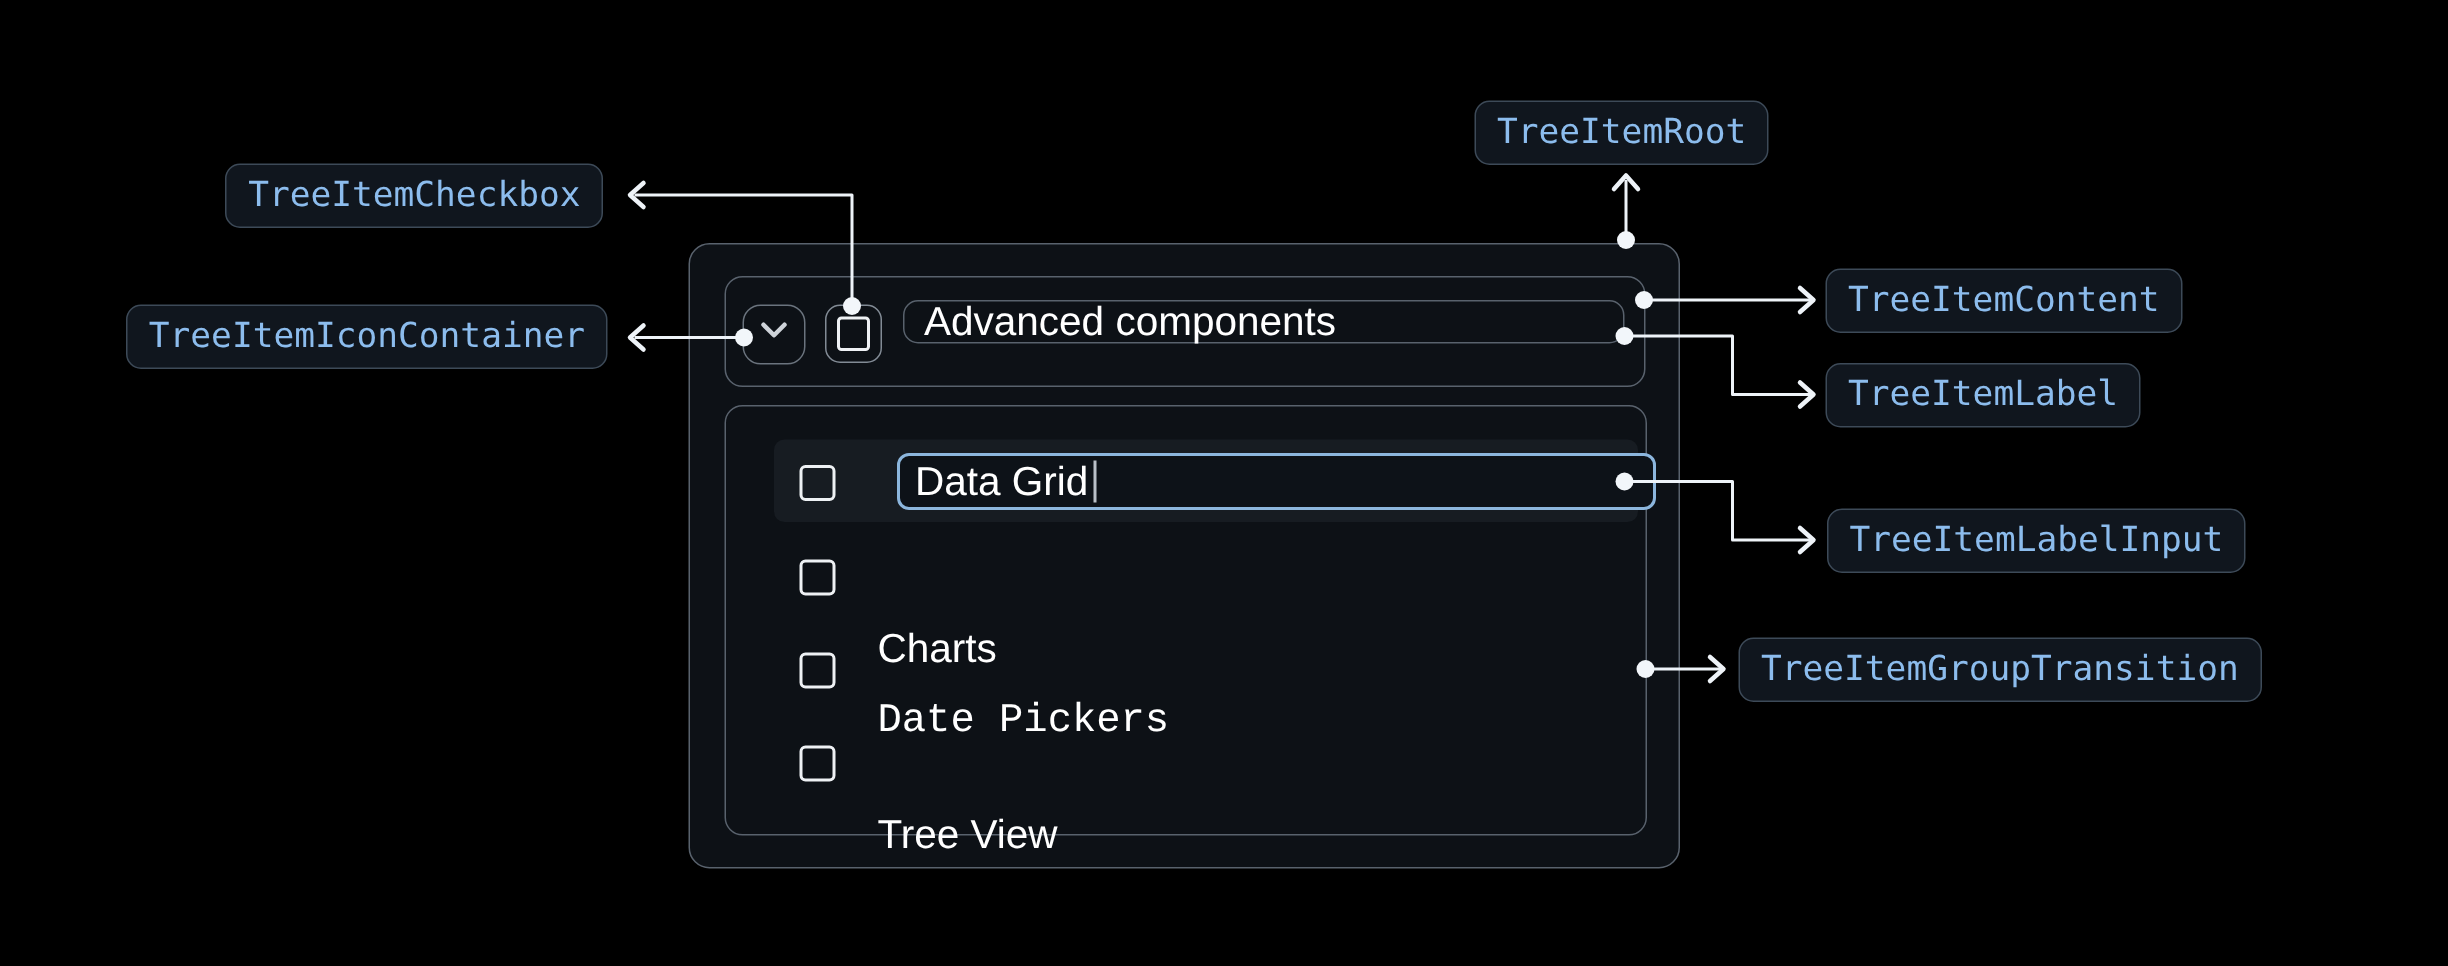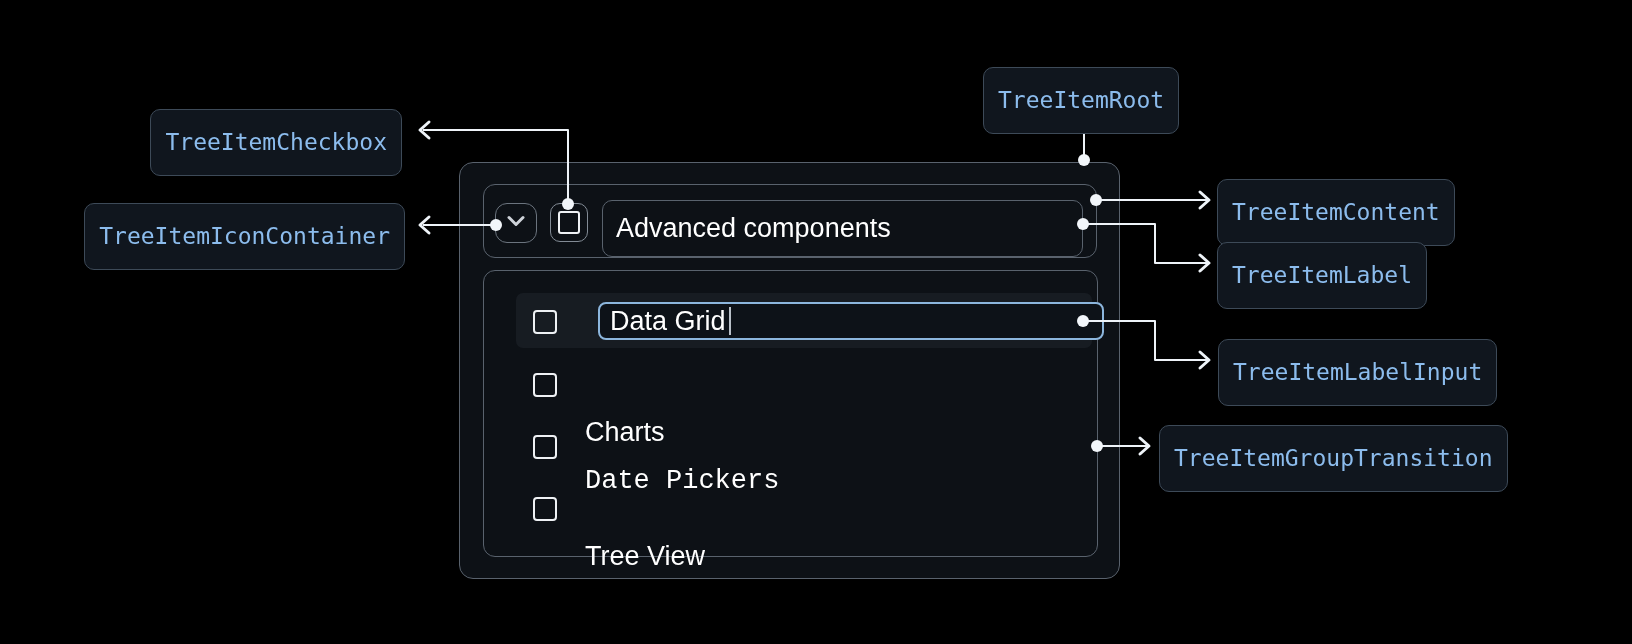--- a/index.html
+++ b/index.html
@@ -24,21 +24,21 @@
   }
   .hdr-checkbox{
     left:550px;top:203px;width:38px;height:39px;
     border:1.5px solid #828b95;border-radius:10px;
     display:flex;align-items:center;justify-content:center;
   }
   .hdr-checkbox .box{
     width:22px;height:23px;border:2.5px solid #eef1f4;border-radius:3px;box-sizing:border-box;
   }
   .label-box{
-    left:602px;top:200px;width:481px;height:57px;
+    left:602px;top:200px;width:481px;height:29px;
     border:1.5px solid #59626d;border-radius:10px;
     display:flex;align-items:center;padding-left:13px;
     color:#fff;font-size:27px;
   }
   .tree-group{
     left:483px;top:270px;width:615px;height:287px;
     border:1.5px solid #59626d;border-radius:12px;
   }
   .row-editing{
     left:516px;top:293px;width:576px;height:55px;
@@ -56,21 +56,21 @@
   }
   .caret{width:2px;height:28px;background:#b9c0c8;margin-left:3px;}
   .row-label{
     position:absolute;left:585px;color:#fff;font-size:27px;line-height:28px;margin-top:47px;
   }
   
   .badge{
     position:absolute;display:inline-block;
     background:#10161e;border:1.5px solid #3d4a58;border-radius:10px;
     color:#8cbced;font-family:"DejaVu Sans Mono",monospace;font-size:23px;line-height:27px;
-    padding:19px 14px;white-space:nowrap;z-index:6;
+    padding:7px 14px;white-space:nowrap;z-index:6;
   }
   .b-root{left:983px;top:67px;}
   .b-checkbox{right:1230px;top:109px;}
   .b-iconcontainer{right:1227px;top:203px;}
   .b-content{left:1217px;top:179px;text-align:right;}
   .b-label{left:1217px;top:242px;}
   .b-labelinput{left:1218px;top:339px;}
   .b-grouptransition{left:1159px;top:425px;}
   
   svg.connectors{position:absolute;left:0;top:0;z-index:5;pointer-events:none;}

